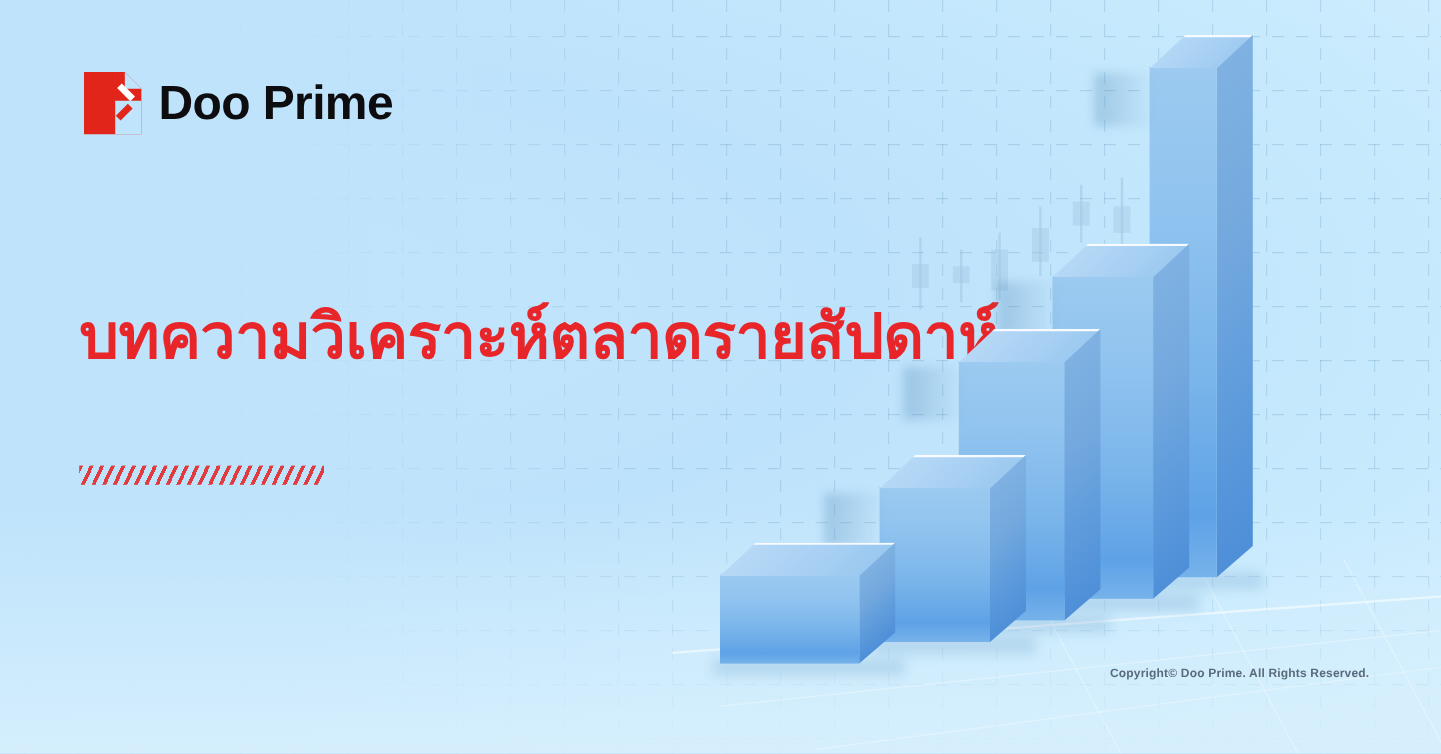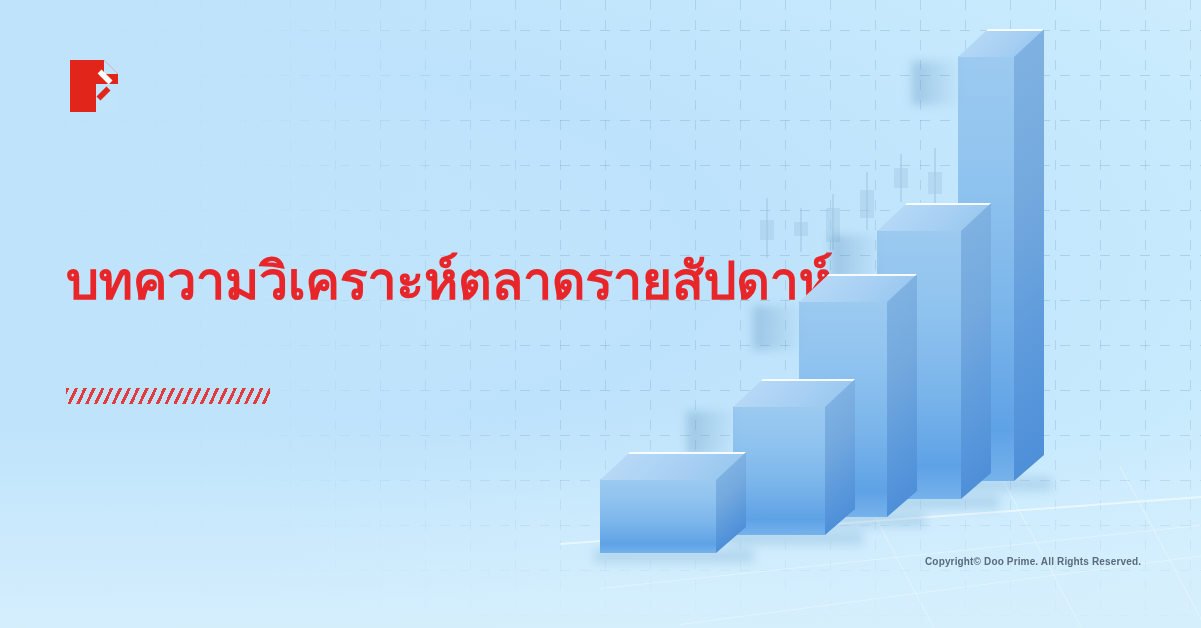--- a/index.html
+++ b/index.html
@@ -257,20 +257,21 @@
         <rect x="0" y="0" width="48" height="52" fill="none"></rect>
         <g>
           <path d="M31.5 9.5 L42.5 20.5 L38.6 24.4 L27.6 13.4 Z" fill="#ffffff"></path>
           <path d="M26.5 36.5 L36.5 26.5 L40.5 30.5 L30.5 40.5 Z" fill="#e1251b"></path>
         </g>
         <path d="M26 24 H48 V52 H26 Z" fill="#bfe4fb"></path>
         <path d="M27.5 25.5 H46.5 V50.5 H27.5 Z" fill="#bfe4fb"></path>
         <path d="M26.5 36.5 L36.5 26.5 L40.5 30.5 L30.5 40.5 Z" fill="#e1251b"></path>
       </svg>
     </span>
+    <span class="logo-word">Doo Prime</span>
   </div>
 
   <div class="headline">
     <div class="line2">บทความวิเคราะห์ตลาดรายสัปดาห์</div>
   </div>
   <div class="stripes"></div>
 
   <div class="copyright">Copyright© Doo Prime. All Rights Reserved.</div>
 
 </div>

